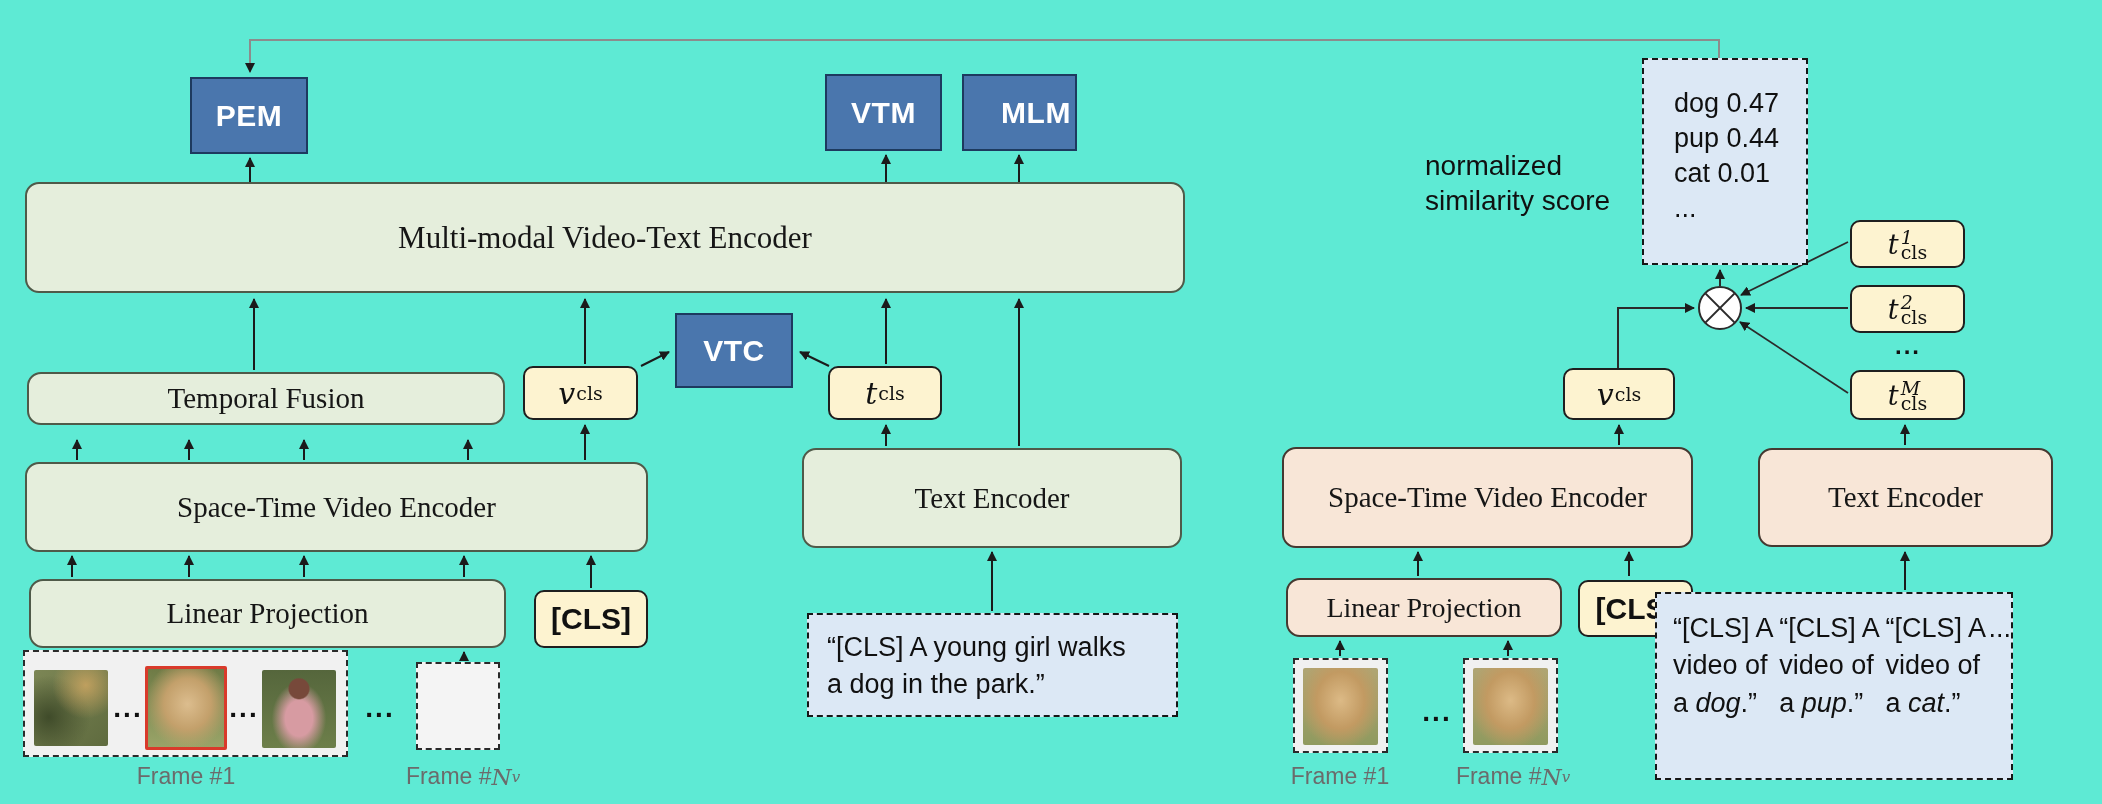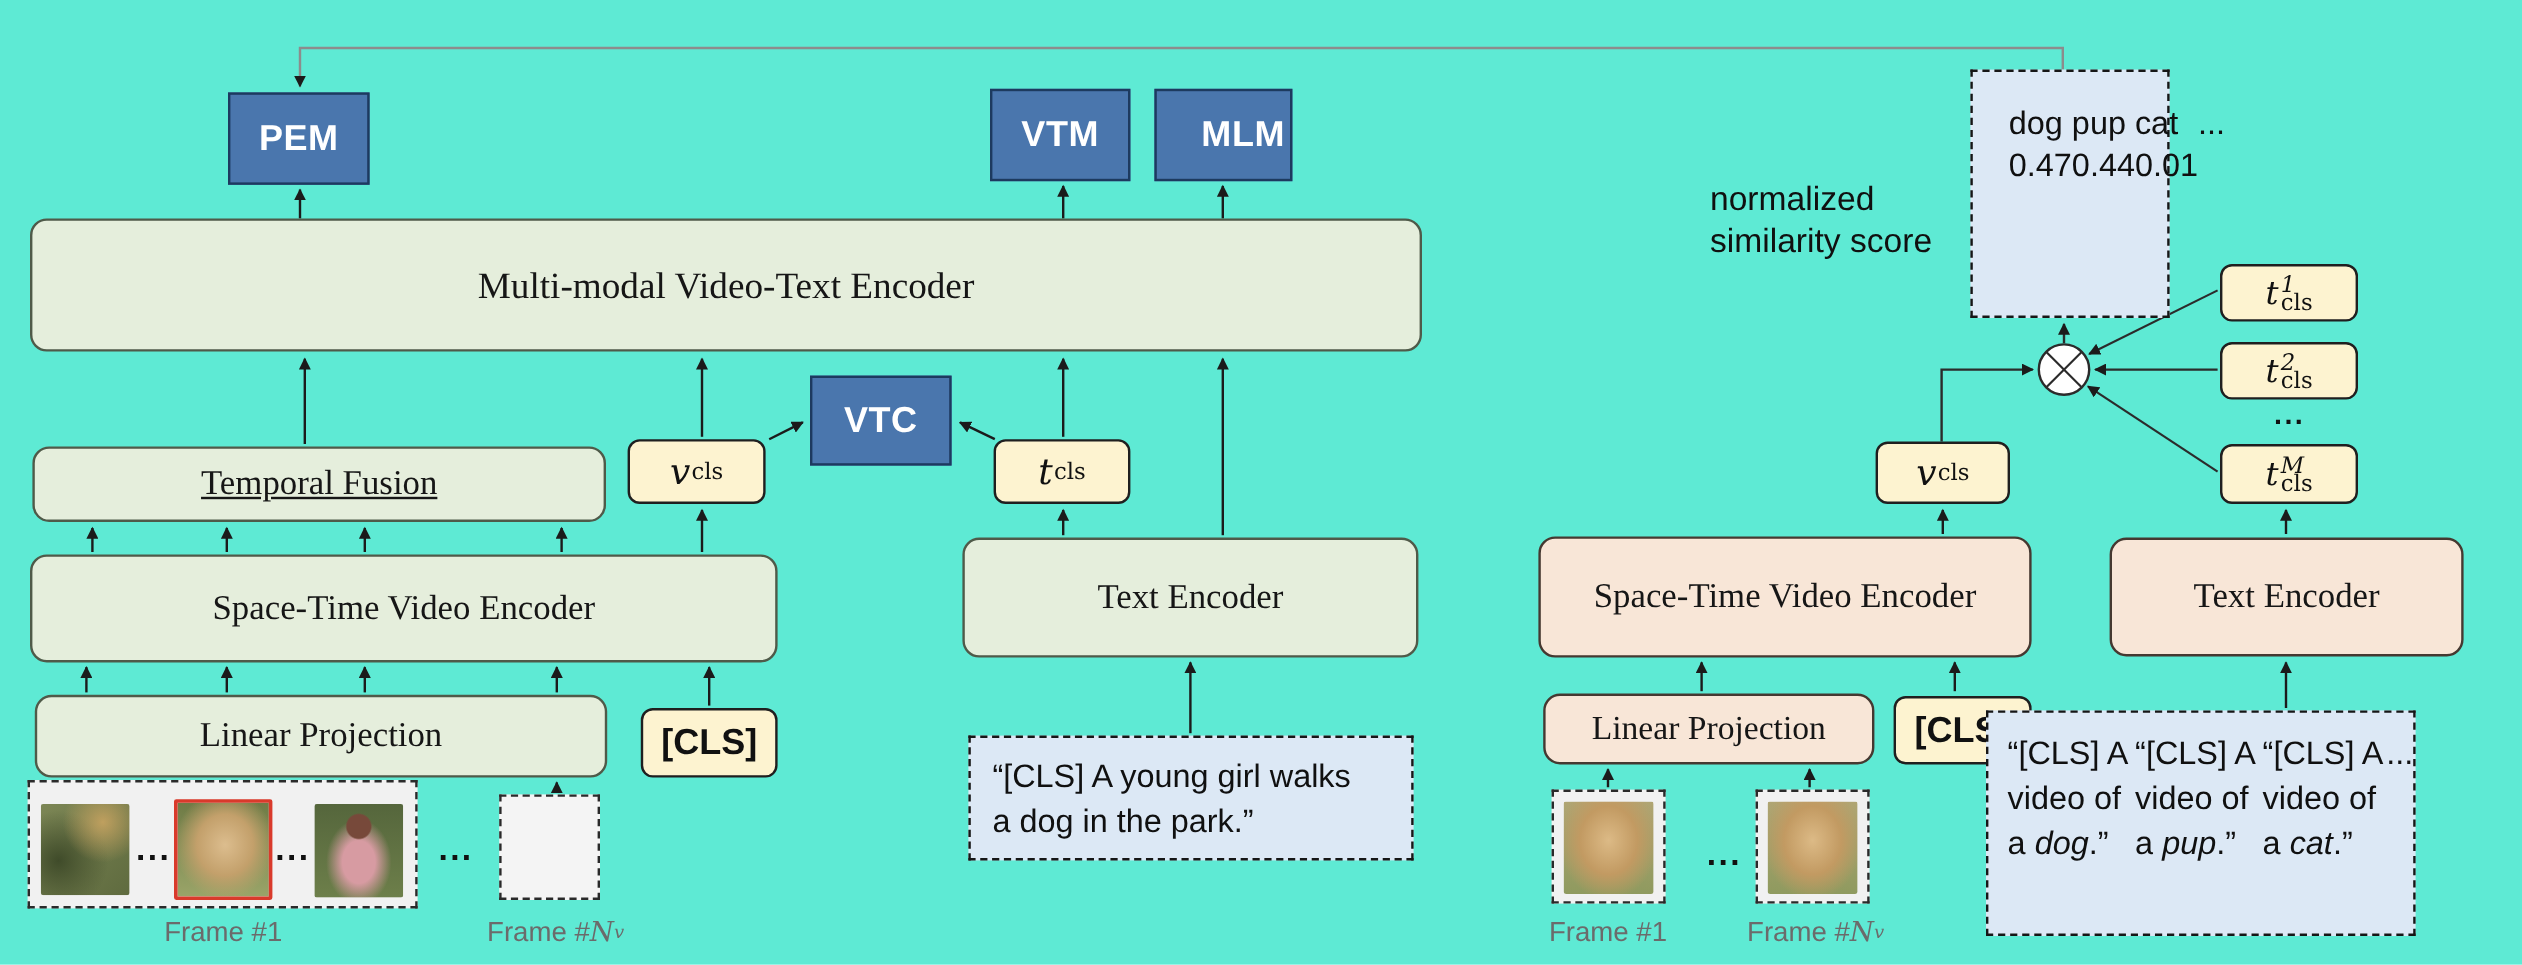--- a/index.html
+++ b/index.html
@@ -121,21 +121,21 @@
 
   <div class="abs yellow-box tok" style="left:523px;top:366px;width:115px;height:54px;">
     <span>v</span>
       <span class="sub">cls</span>
   </div>
   <div class="abs yellow-box tok" style="left:828px;top:366px;width:114px;height:54px;">
     <span>t</span>
       <span class="sub">cls</span>
   </div>
 
-  <div class="abs green-box" style="left:27px;top:372px;width:478px;height:63px;text-decoration:underline;">
+  <div class="abs green-box" style="left:27px;top:372px;width:478px;height:53px;">
     <span>Temporal Fusion</span>
   </div>
 
   <div class="abs green-box" style="left:25px;top:462px;width:623px;height:90px;">
     <span>Space-Time Video Encoder</span>
   </div>
 
   <div class="abs green-box" style="left:29px;top:579px;width:477px;height:69px;">
     <span>Linear Projection</span>
   </div>
@@ -167,21 +167,21 @@
     <span>Frame #</span>
       <span class="mi">N</span>
       <span class="msub">v</span>
   </div>
 
   <div class="abs simtext" style="left:1425px;top:148px;width:215px;flex-direction:column;align-items:flex-start;justify-content:flex-start;">
     <div>normalized</div>
     <div>similarity score</div>
   </div>
 
-  <div class="abs blue-dash simlist" style="left:1642px;top:58px;width:166px;height:207px;align-items:flex-start;justify-content:flex-start;flex-direction:row;padding:26px 0 0 30px;">
+  <div class="abs blue-dash simlist" style="left:1642px;top:58px;width:166px;height:207px;align-items:flex-start;justify-content:flex-start;flex-direction:column;padding:26px 0 0 30px;">
     <div>dog 0.47</div>
     <div>pup 0.44</div>
     <div>cat 0.01</div>
     <div>...</div>
   </div>
 
   <div class="abs yellow-box tok" style="left:1850px;top:220px;width:115px;height:48px;font-size:27px;">
     <span>t</span>
     <span class="ss">
         <span class="sup">1</span>

